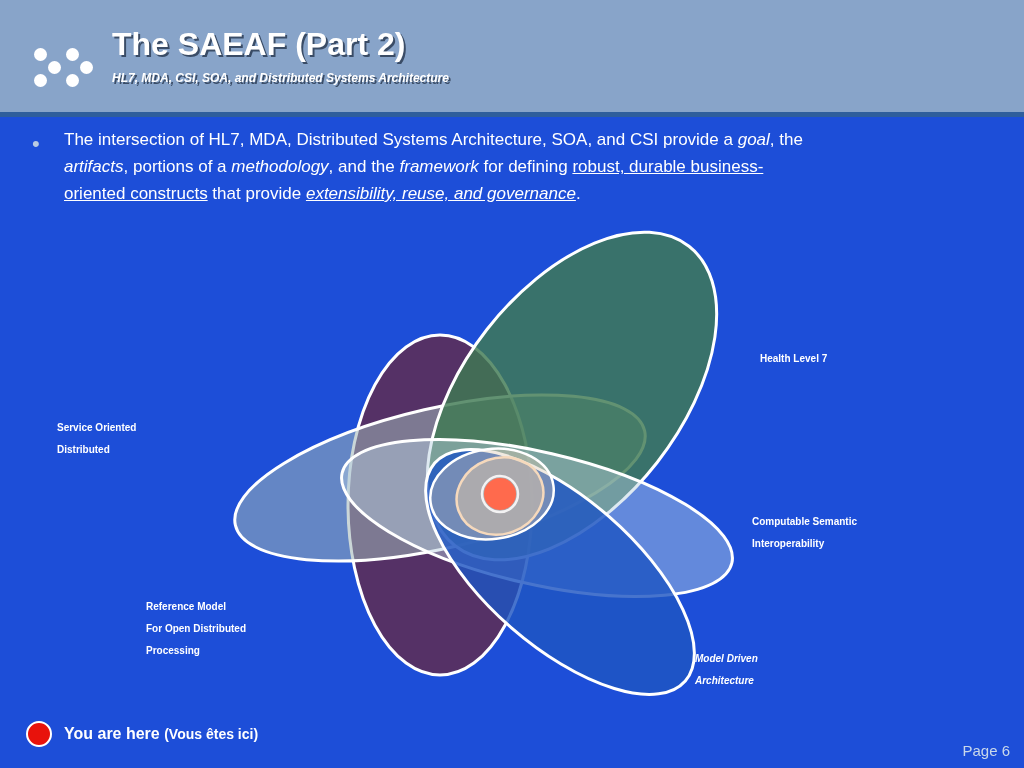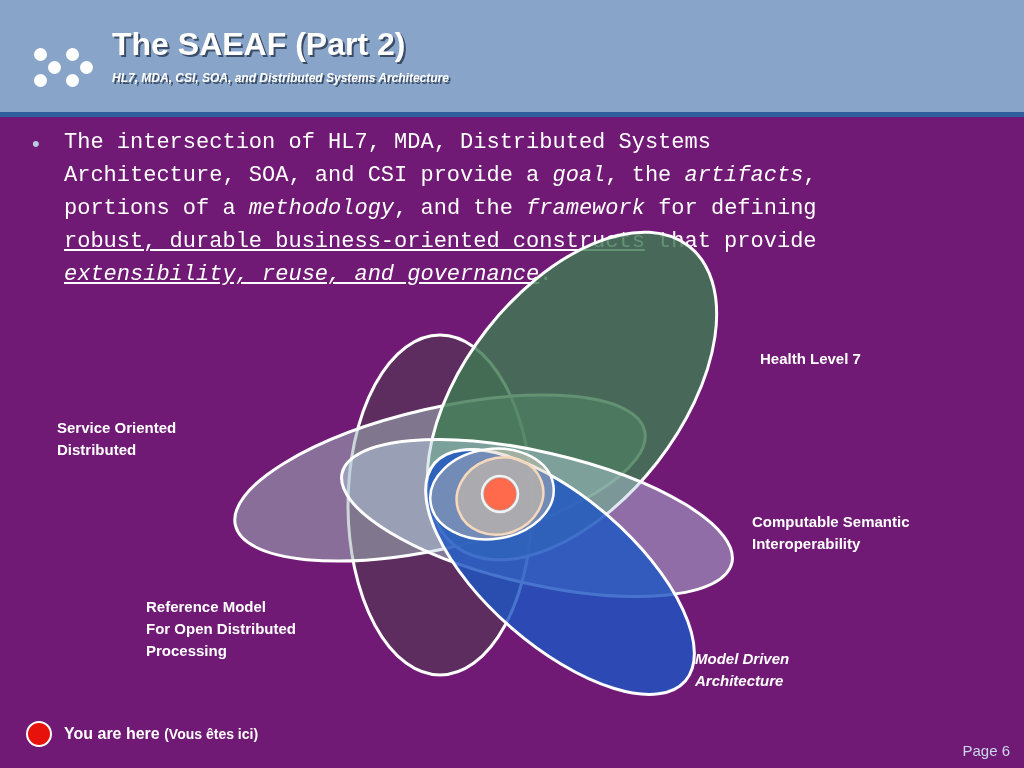--- a/index.html
+++ b/index.html
@@ -10,21 +10,21 @@
     width: 1024px;
     height: 768px;
     overflow: hidden;
     font-family: "Liberation Sans", sans-serif;
     background: #124883;
   }
   #slide {
     position: relative;
     width: 1024px;
     height: 768px;
-    background: #701a75;
+    background: #1d4ed8;
     overflow: hidden;
   }
 
   
   #header-band {
     position: absolute;
     left: 0; top: 0;
     width: 1024px;
     height: 112px;
     background: #88a4c9;
@@ -92,42 +92,41 @@
     font-size: 22px;
     line-height: 35px;
     width: 42px;
     flex: 0 0 42px;
     text-align: left;
     padding-left: 10px;
     box-sizing: border-box;
   }
   #bullet-text {
     color: #ffffff;
-    font-size: 22px;
-    line-height: 33px;
+    font-size: 17px;
+    line-height: 27px;
     flex: 1 1 auto;
-    font-family: Liberation Mono, monospace;
   }
   #bullet-text em { font-style: italic; }
   #bullet-text u  { text-decoration: underline; }
   #bullet-text .ui { font-style: italic; text-decoration: underline; }
 
   
   #venn {
     position: absolute;
     left: 0; top: 0;
     width: 1024px; height: 768px;
     pointer-events: none;
   }
 
   
   .venn-label {
     position: absolute;
     color: #ffffff;
-    font-size: 15px;
+    font-size: 10px;
     font-weight: bold;
     line-height: 22px;
     white-space: pre-line;
   }
   #label-hl7  { left: 760px; top: 348px; }
   #label-soa  { left: 57px;  top: 417px; }
   #label-csi  { left: 752px; top: 511px; }
   #label-rmodp{ left: 146px; top: 596px; }
   #label-mda  { left: 695px; top: 648px; font-style: italic; }
 

